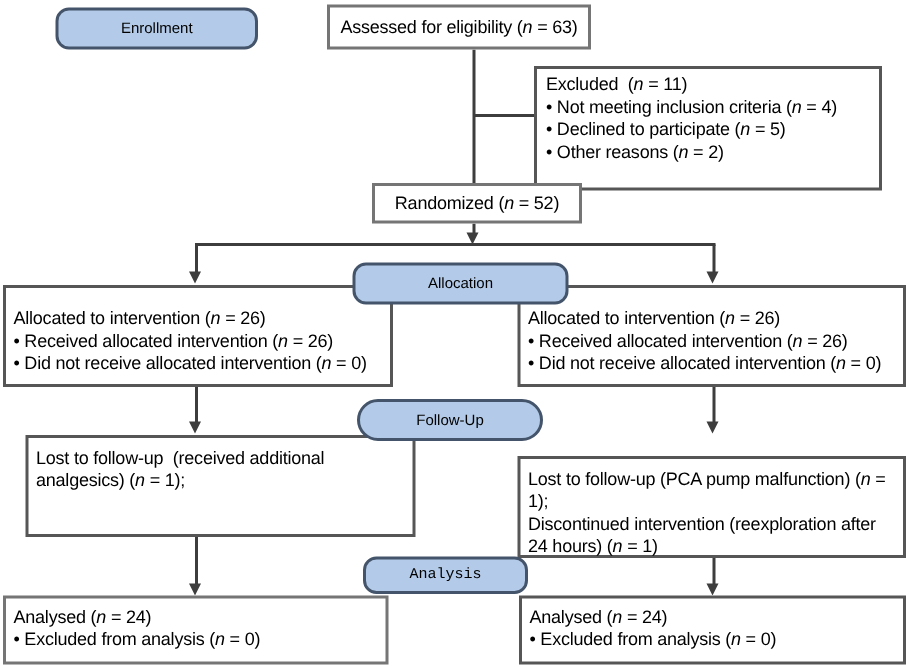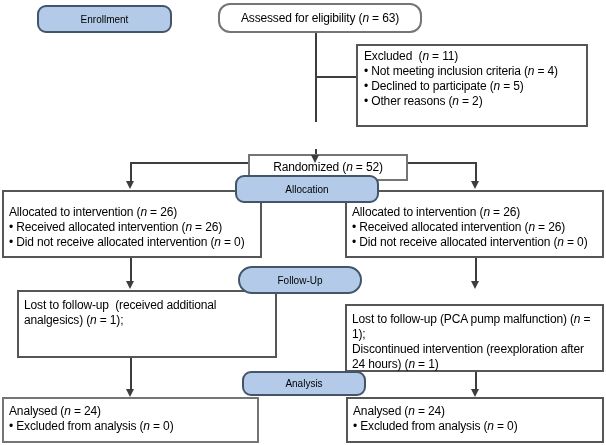--- a/index.html
+++ b/index.html
@@ -23,26 +23,26 @@
   }
   .vline,.hline{position:absolute;background:var(--line,#3d3d3d);z-index:1;}
   .vline{width:2px;}
   .hline{height:2px;}
   .arr{position:absolute;width:0;height:0;z-index:2;}
   .arr.down{border-left:4.5px solid transparent;border-right:4.5px solid transparent;border-top:8px solid var(--line,#3d3d3d);}
   .arr.right{border-top:4.5px solid transparent;border-bottom:4.5px solid transparent;border-left:8px solid var(--line,#3d3d3d);}
   i{font-style:italic;}
 
   #badge-enrollment{left:37px;top:5px;width:135px;height:28px;}
-  #box-assessed{left:218px;top:3px;width:204px;height:30px;border-radius:12px;}
+  #box-assessed{left:218px;top:3px;width:176px;height:30px;}
   #vline-top{left:315px;top:33px;height:89px;}
   #hline-excluded{left:316px;top:76px;width:44px;}
   #arr-excluded{left:360px;top:72px;}
   #box-excluded{left:356px;top:44px;width:232px;height:83px;padding:3px 2px 3px 6px;}
-  #box-randomized{left:248px;top:122px;width:160px;height:27px;margin-top:32px;}
+  #box-randomized{left:248px;top:122px;width:140px;height:27px;}
   #vline-randomized{left:315px;top:149px;height:8px;}
   #arr-split{left:311px;top:155px;}
   #hline-split{left:130px;top:162px;width:347px;}
   #vline-left-1{left:130px;top:163px;height:19px;}
   #arr-left-1{left:126px;top:181px;}
   #vline-right-1{left:475px;top:163px;height:19px;}
   #arr-right-1{left:471px;top:181px;}
   #badge-allocation{left:235px;top:175px;width:144px;height:28px;}
   #box-alloc-left{left:2px;top:190px;width:260px;height:68px;padding-top:13px;}
   #box-alloc-right{left:345px;top:190px;width:259px;height:68px;padding-top:13px;}
@@ -50,21 +50,21 @@
   #arr-left-2{left:126px;top:281px;}
   #vline-right-2{left:475px;top:258px;height:24px;}
   #arr-right-2{left:471px;top:281px;}
   #badge-followup{left:238px;top:266px;width:124px;height:28px;border-radius:14px;}
   #box-fu-left{left:17px;top:290px;width:260px;height:68px;padding-top:6px;}
   #box-fu-right{left:345px;top:304px;width:259px;height:68px;padding-top:6px;}
   #vline-left-3{left:130px;top:358px;height:32px;}
   #arr-left-3{left:126px;top:389px;}
   #vline-right-3{left:475px;top:358px;height:32px;}
   #arr-right-3{left:471px;top:389px;}
-  #badge-analysis{left:242px;top:371px;width:124px;height:25px;}
+  #badge-analysis{left:242px;top:371px;width:110px;height:25px;font-family:Liberation Mono, monospace;}
   #box-an-left{left:2px;top:397px;width:257px;height:46px;padding-top:5px;}
   #box-an-right{left:346px;top:397px;width:258px;height:46px;padding-top:5px;}
 </style>
 </head>
 <body>
 
 <div class="canvas">
 
   <div class="badge" id="badge-enrollment">Enrollment</div>
 

